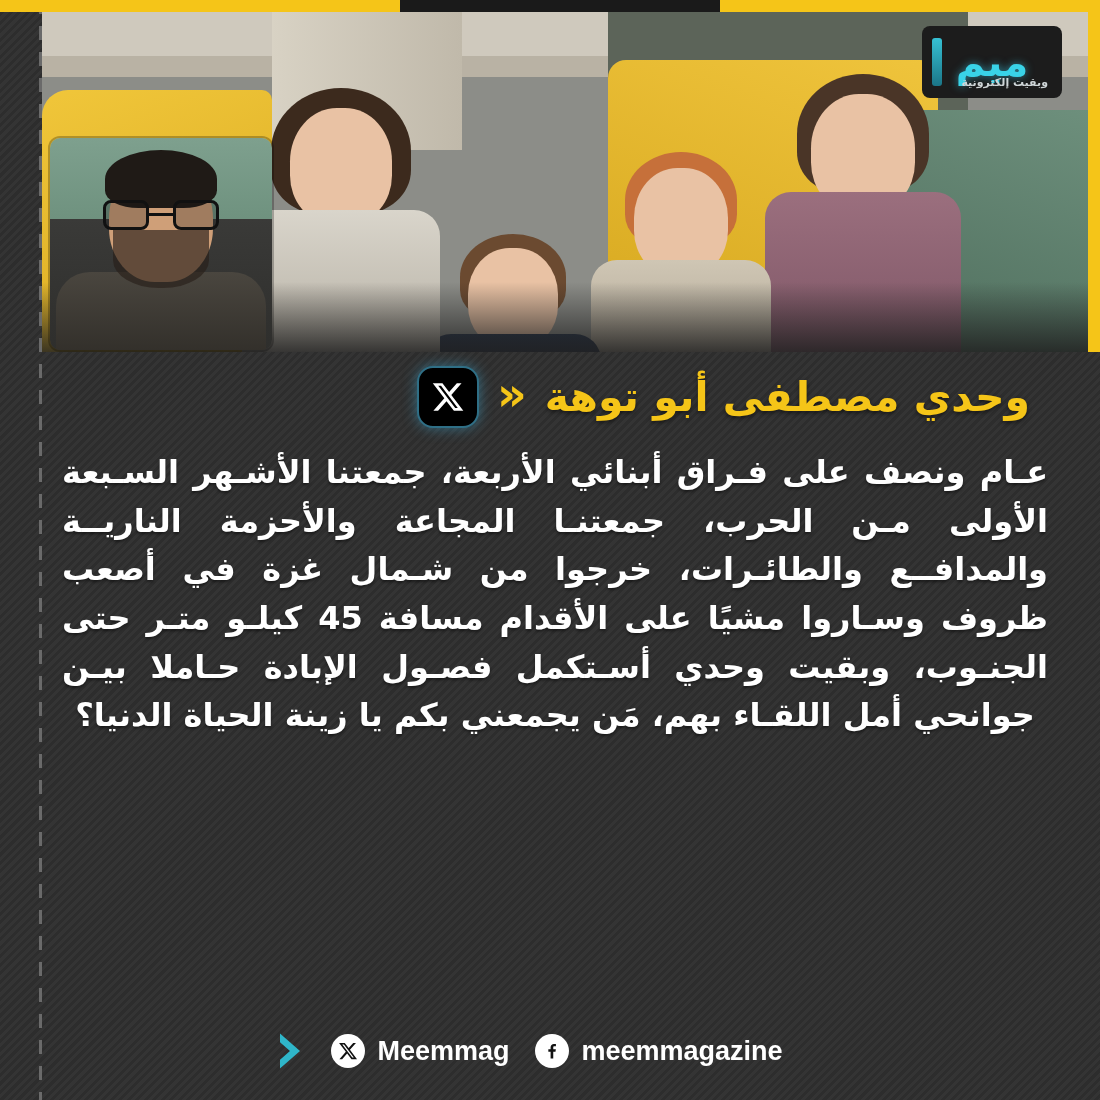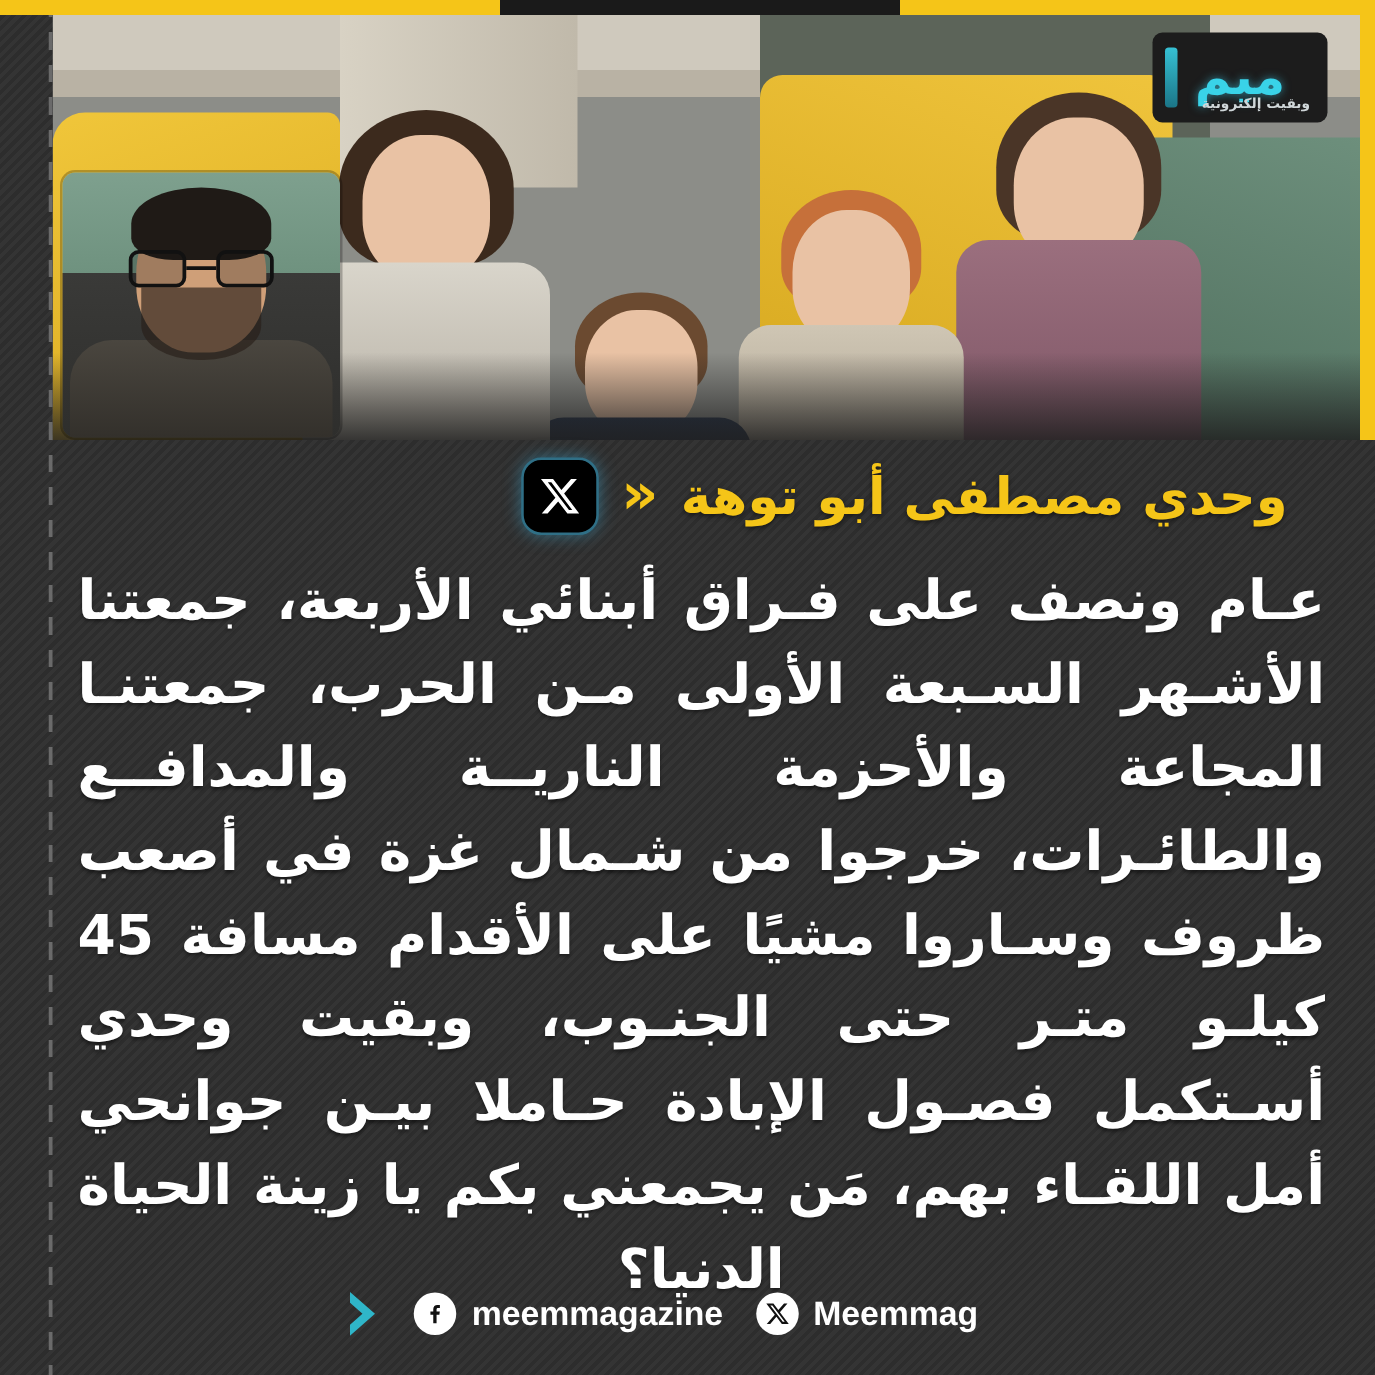--- a/index.html
+++ b/index.html
@@ -243,25 +243,25 @@
     display: flex; align-items: center; justify-content: center;
     box-shadow: 0 0 14px rgba(60,160,200,.55);
     flex: none;
   }
   .x-badge svg { width: 34px; height: 34px; fill: #fff; }
 
   
   .body-text {
     position: absolute;
     top: 448px;
-    right: 40px;
+    right: 52px;
     left: 62px;
     z-index: 25;
     color: #ffffff;
-    font-size: 44px;
+    font-size: 32px;
     line-height: 1.52;
     font-weight: bold;
     text-align: justify;
     text-align-last: center;
     text-shadow: 0 2px 3px rgba(0,0,0,.45);
   }
 
   
   .footer {
     position: absolute;
@@ -403,29 +403,29 @@
   <div class="footer">
     <span class="chev">
       <svg viewBox="0 0 24 32" aria-hidden="true">
           <path d="M4 2 L20 16 L4 30 L4 23 L12 16 L4 9 Z"></path>
         </svg>
     </span>
 
     <span class="f-item">
       <span class="f-icon">
         <svg viewBox="0 0 24 24" aria-hidden="true">
+            <path d="M18.244 2.25h3.308l-7.227 8.26 8.502 11.24H16.17l-5.214-6.817L4.99 21.75H1.68l7.73-8.835L1.254 2.25H8.08l4.713 6.231zm-1.161 17.52h1.833L7.084 4.126H5.117z"></path>
+          </svg>
+      </span>
+      <span class="f-label">Meemmag</span>
+    </span>
+
+    <span class="f-item">
+      <span class="f-icon">
+        <svg viewBox="0 0 24 24" aria-hidden="true">
             <path d="M13.5 21v-8h2.7l.4-3.1h-3.1V7.9c0-.9.25-1.5 1.54-1.5h1.65V3.63C16.4 3.56 15.42 3.5 14.3 3.5c-2.36 0-3.97 1.44-3.97 4.08V9.9H7.6V13h2.73v8z"></path>
           </svg>
       </span>
       <span class="f-label">meemmagazine</span>
     </span>
-
-    <span class="f-item">
-      <span class="f-icon">
-        <svg viewBox="0 0 24 24" aria-hidden="true">
-            <path d="M18.244 2.25h3.308l-7.227 8.26 8.502 11.24H16.17l-5.214-6.817L4.99 21.75H1.68l7.73-8.835L1.254 2.25H8.08l4.713 6.231zm-1.161 17.52h1.833L7.084 4.126H5.117z"></path>
-          </svg>
-      </span>
-      <span class="f-label">Meemmag</span>
-    </span>
   </div>
 
 </div>
 
 </body></html>

